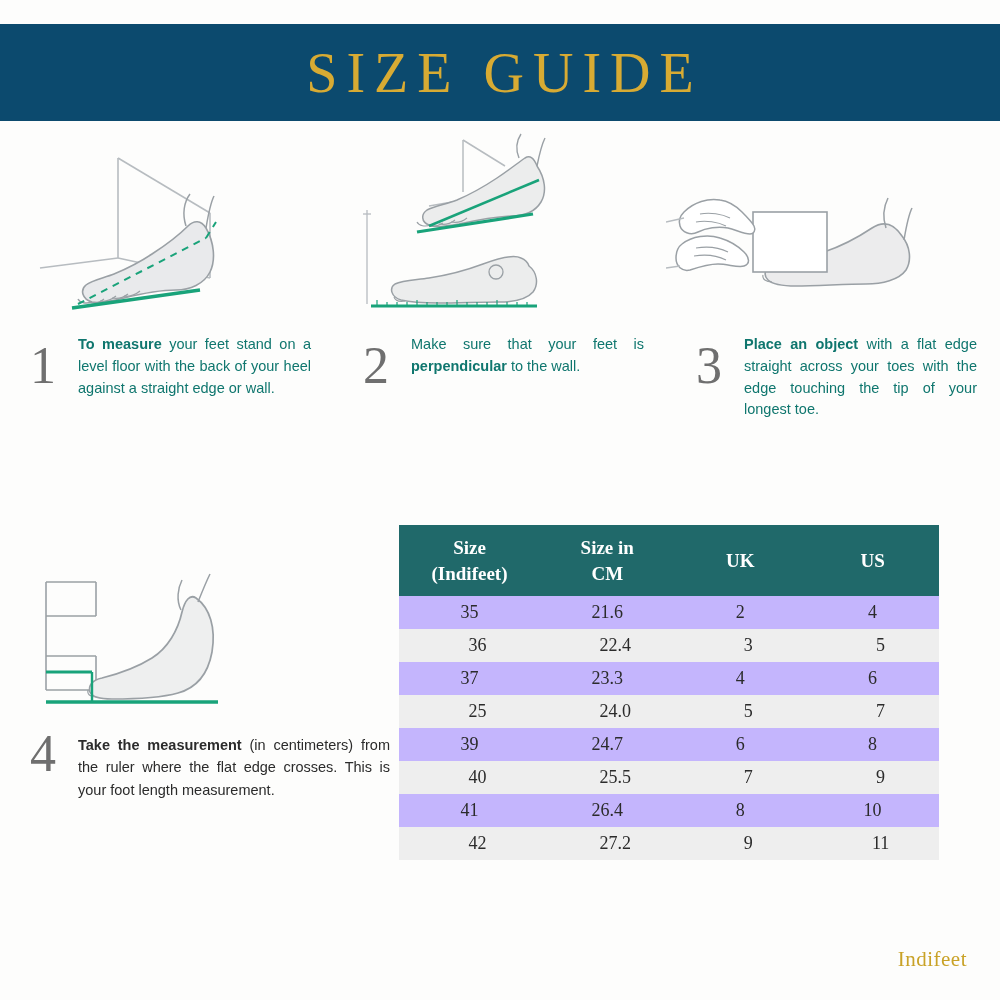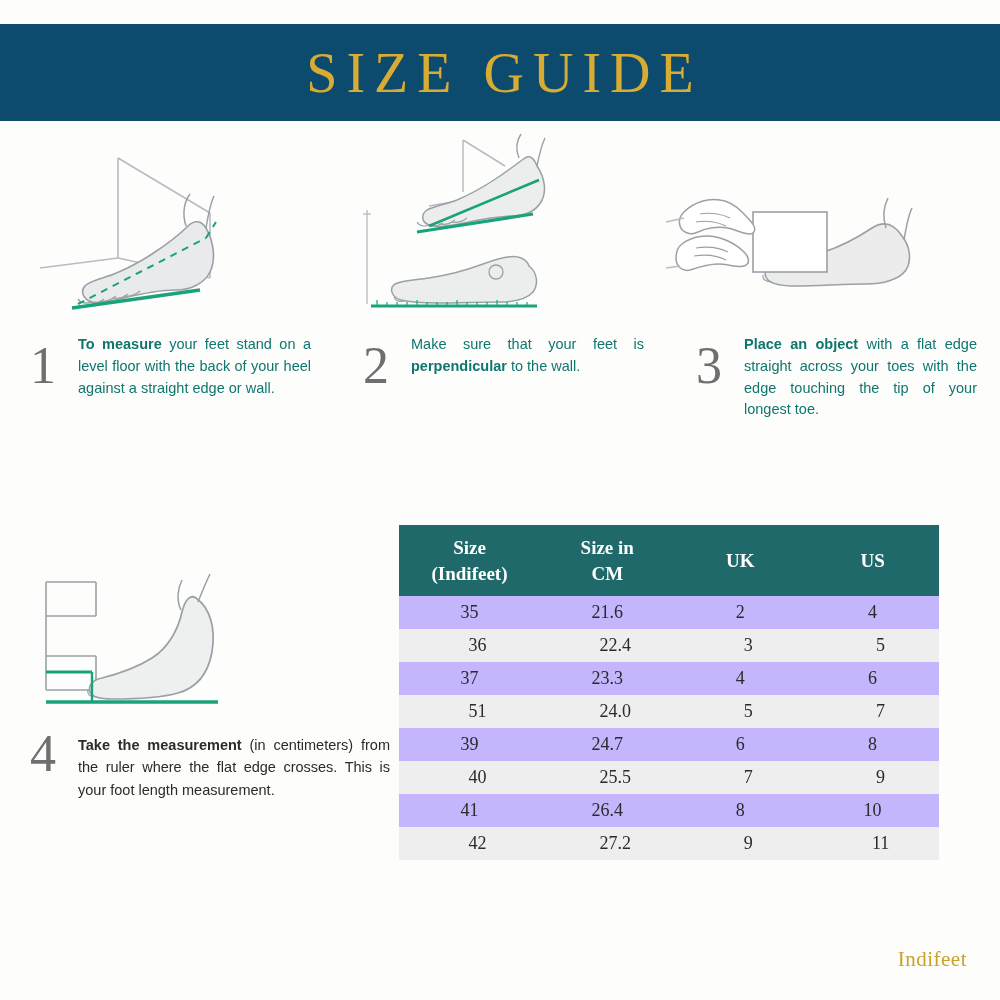--- a/index.html
+++ b/index.html
@@ -378,21 +378,21 @@
           <td class="col-uk">3</td>
           <td class="col-us">5</td>
         </tr>
         <tr>
           <td class="col-size">37</td>
           <td class="col-cm">23.3</td>
           <td class="col-uk">4</td>
           <td class="col-us">6</td>
         </tr>
         <tr class="alt">
-          <td class="col-size">51</td>
+          <td class="col-size">25</td>
           <td class="col-cm">24.0</td>
           <td class="col-uk">5</td>
           <td class="col-us">7</td>
         </tr>
         <tr>
           <td class="col-size">39</td>
           <td class="col-cm">24.7</td>
           <td class="col-uk">6</td>
           <td class="col-us">8</td>
         </tr>

